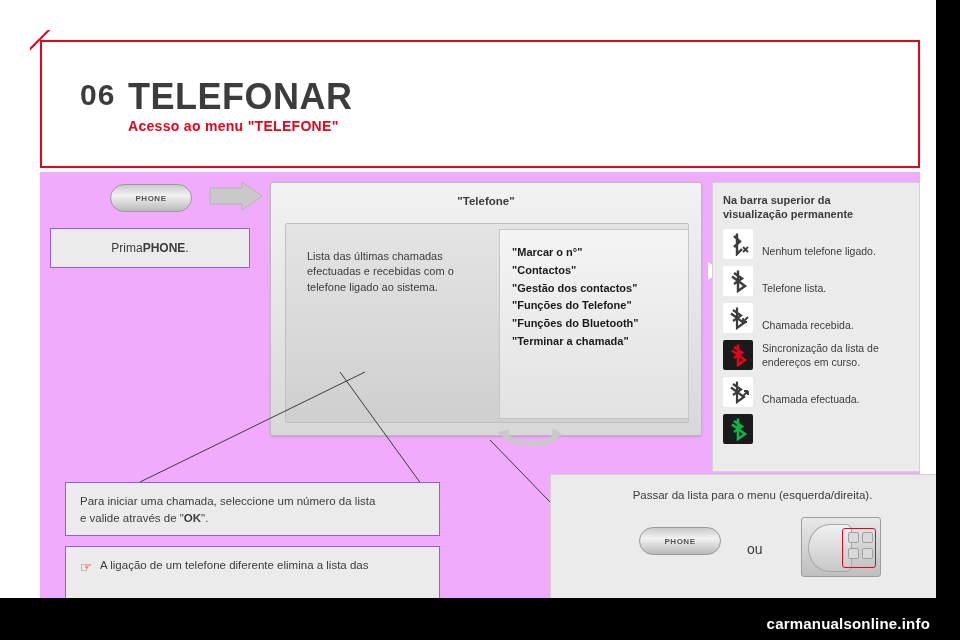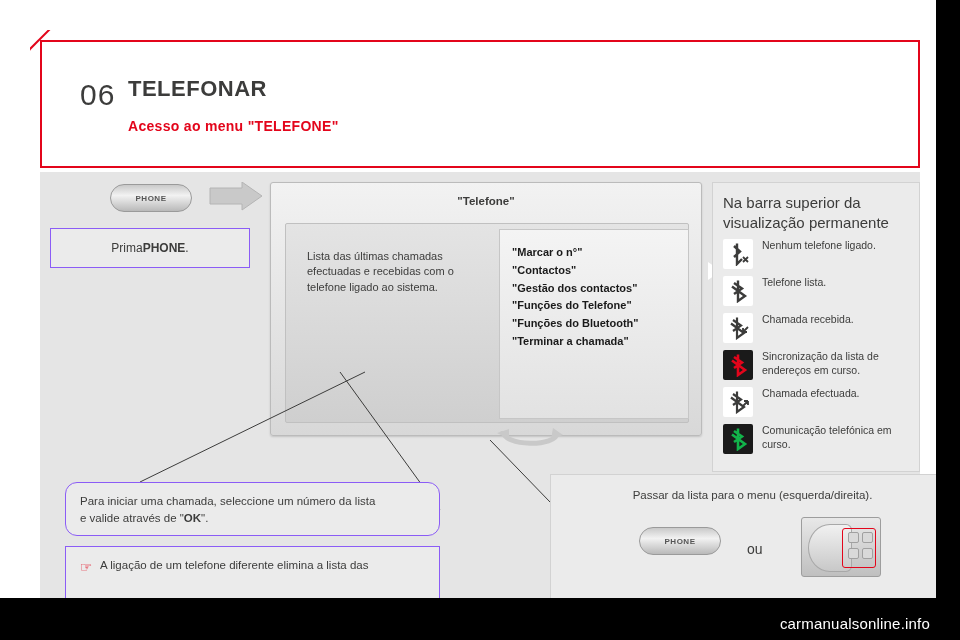--- a/index.html
+++ b/index.html
@@ -18,52 +18,53 @@
   .right-bar{
     position:absolute;right:0;top:0;width:24px;height:640px;background:#000;
   }
   .bottom-bar{
     position:absolute;left:0;bottom:0;width:960px;height:42px;background:#000;
   }
   .watermark{
     position:absolute;right:30px;bottom:8px;
     color:#ffffff;font-size:15px;letter-spacing:.2px;
     font-family:"Liberation Sans", sans-serif;
+    font-weight:bold;
   }
   
   .header-frame{
     position:absolute;left:40px;top:40px;width:880px;height:128px;
     border:2px solid #e3051b;
     box-sizing:border-box;
     background:#fff;
   }
   .header-diag{
     position:absolute;left:30px;top:30px;width:70px;height:70px;
     overflow:hidden;
   }
   .header-diag:before{
     content:"";position:absolute;left:-12px;top:30px;width:90px;height:2px;
     background:#e3051b;transform:rotate(-45deg);transform-origin:left center;
   }
   .chapter-num{
     position:absolute;left:80px;top:78px;
-    font-size:30px;font-weight:normal;color:#3c3c3b;letter-spacing:1px;
+    font-size:30px;font-weight:bold;color:#3c3c3b;letter-spacing:1px;
   }
   .chapter-title{
     position:absolute;left:128px;top:76px;
-    font-size:22px;font-weight:bold;color:#3c3c3b;letter-spacing:.5px;
+    font-size:36px;font-weight:bold;color:#3c3c3b;letter-spacing:.5px;
   }
   .chapter-sub{
     position:absolute;left:128px;top:118px;
     font-size:14px;font-weight:bold;color:#e3051b;letter-spacing:.3px;
   }
   
   .content{
     position:absolute;left:40px;top:172px;width:880px;height:430px;
-    background:#e5e5e5;
+    background:#f0abfc;
   }
   .grey-box{
     background:#ebebeb;border:1px solid #8b5cf6;box-sizing:border-box;
   }
   
   .phone-btn{
     position:absolute;
     background:linear-gradient(to bottom,#c9c9c9 0%,#f2f2f2 40%,#b9b9b9 100%);
     border:1px solid #9a9a9a;border-radius:14px;
     display:flex;align-items:center;justify-content:center;
@@ -73,21 +74,21 @@
   }
   
   .box-prima{
     position:absolute;left:10px;top:56px;width:200px;height:40px;
     display:flex;align-items:center;justify-content:center;
     font-size:12px;color:#3c3c3b;
   }
   .box-iniciar{
     position:absolute;left:25px;top:310px;width:375px;height:54px;
     padding:10px 14px;box-sizing:border-box;
-    font-size:11.5px;color:#3c3c3b;line-height:1.45;border-radius:12px;
+    font-size:11.5px;color:#3c3c3b;line-height:1.45;
   }
   .box-ligacao{
     position:absolute;left:25px;top:374px;width:375px;height:54px;
     padding:10px 14px 10px 34px;box-sizing:border-box;
     font-size:11.5px;color:#3c3c3b;line-height:1.45;
   }
   .hand-icon{
     position:absolute;left:12px;top:12px;width:16px;height:16px;
     color:#e3051b;font-size:14px;line-height:16px;text-align:center;
   }
@@ -125,25 +126,25 @@
     border-top:9px solid transparent;border-bottom:9px solid transparent;
     border-left:13px solid #ffffff;
   }
   
   .info-panel{
     position:absolute;left:672px;top:10px;width:208px;height:290px;
     background:#ebebeb;border:1px solid #d2d2d2;box-sizing:border-box;
     padding:10px 10px 8px 10px;
   }
   .info-title{
-    font-size:15px;font-weight:normal;color:#3c3c3b;line-height:1.3;
+    font-size:11px;font-weight:bold;color:#3c3c3b;line-height:1.3;
     margin-bottom:4px;
   }
   .info-row{
-    display:flex;align-items:flex-start;margin:7px 0;
+    display:flex;align-items:flex-end;margin:7px 0;
   }
   .bt-icon{
     width:30px;height:30px;border-radius:2px;flex:0 0 30px;
     display:flex;align-items:center;justify-content:center;
     margin-right:9px;
     background:#ffffff;
   }
   .bt-icon svg{display:block;}
   .info-text{
     font-size:10.5px;color:#3c3c3b;line-height:1.3;
@@ -284,21 +285,20 @@
         </div>
         <div class="info-text">Chamada efectuada.</div>
       </div>
 
       <div class="info-row">
         <div class="bt-icon" style="background:#1a1a1a;">
           <svg width="22" height="24" viewBox="0 0 22 24">
             <path d="M7,4 L15,9.5 L7,15 M11,1.5 L11,22 L18,17 L5,7.5" fill="none" stroke="#12b34a" stroke-width="2.6"></path>
           </svg>
         </div>
-        <div class="info-text">Comunicação telefónica em curso.</div>
       </div>
     </div>
 
     <svg style="position:absolute;left:0;top:0;width:880px;height:430px;pointer-events:none;">
       <line x1="100" y1="310" x2="325" y2="200" stroke="#3c3c3b" stroke-width="1"></line>
       <line x1="400" y1="338" x2="300" y2="200" stroke="#3c3c3b" stroke-width="1"></line>
       <line x1="510" y1="330" x2="450" y2="268" stroke="#3c3c3b" stroke-width="1"></line>
     </svg>
 
     <div class="grey-box box-iniciar">

